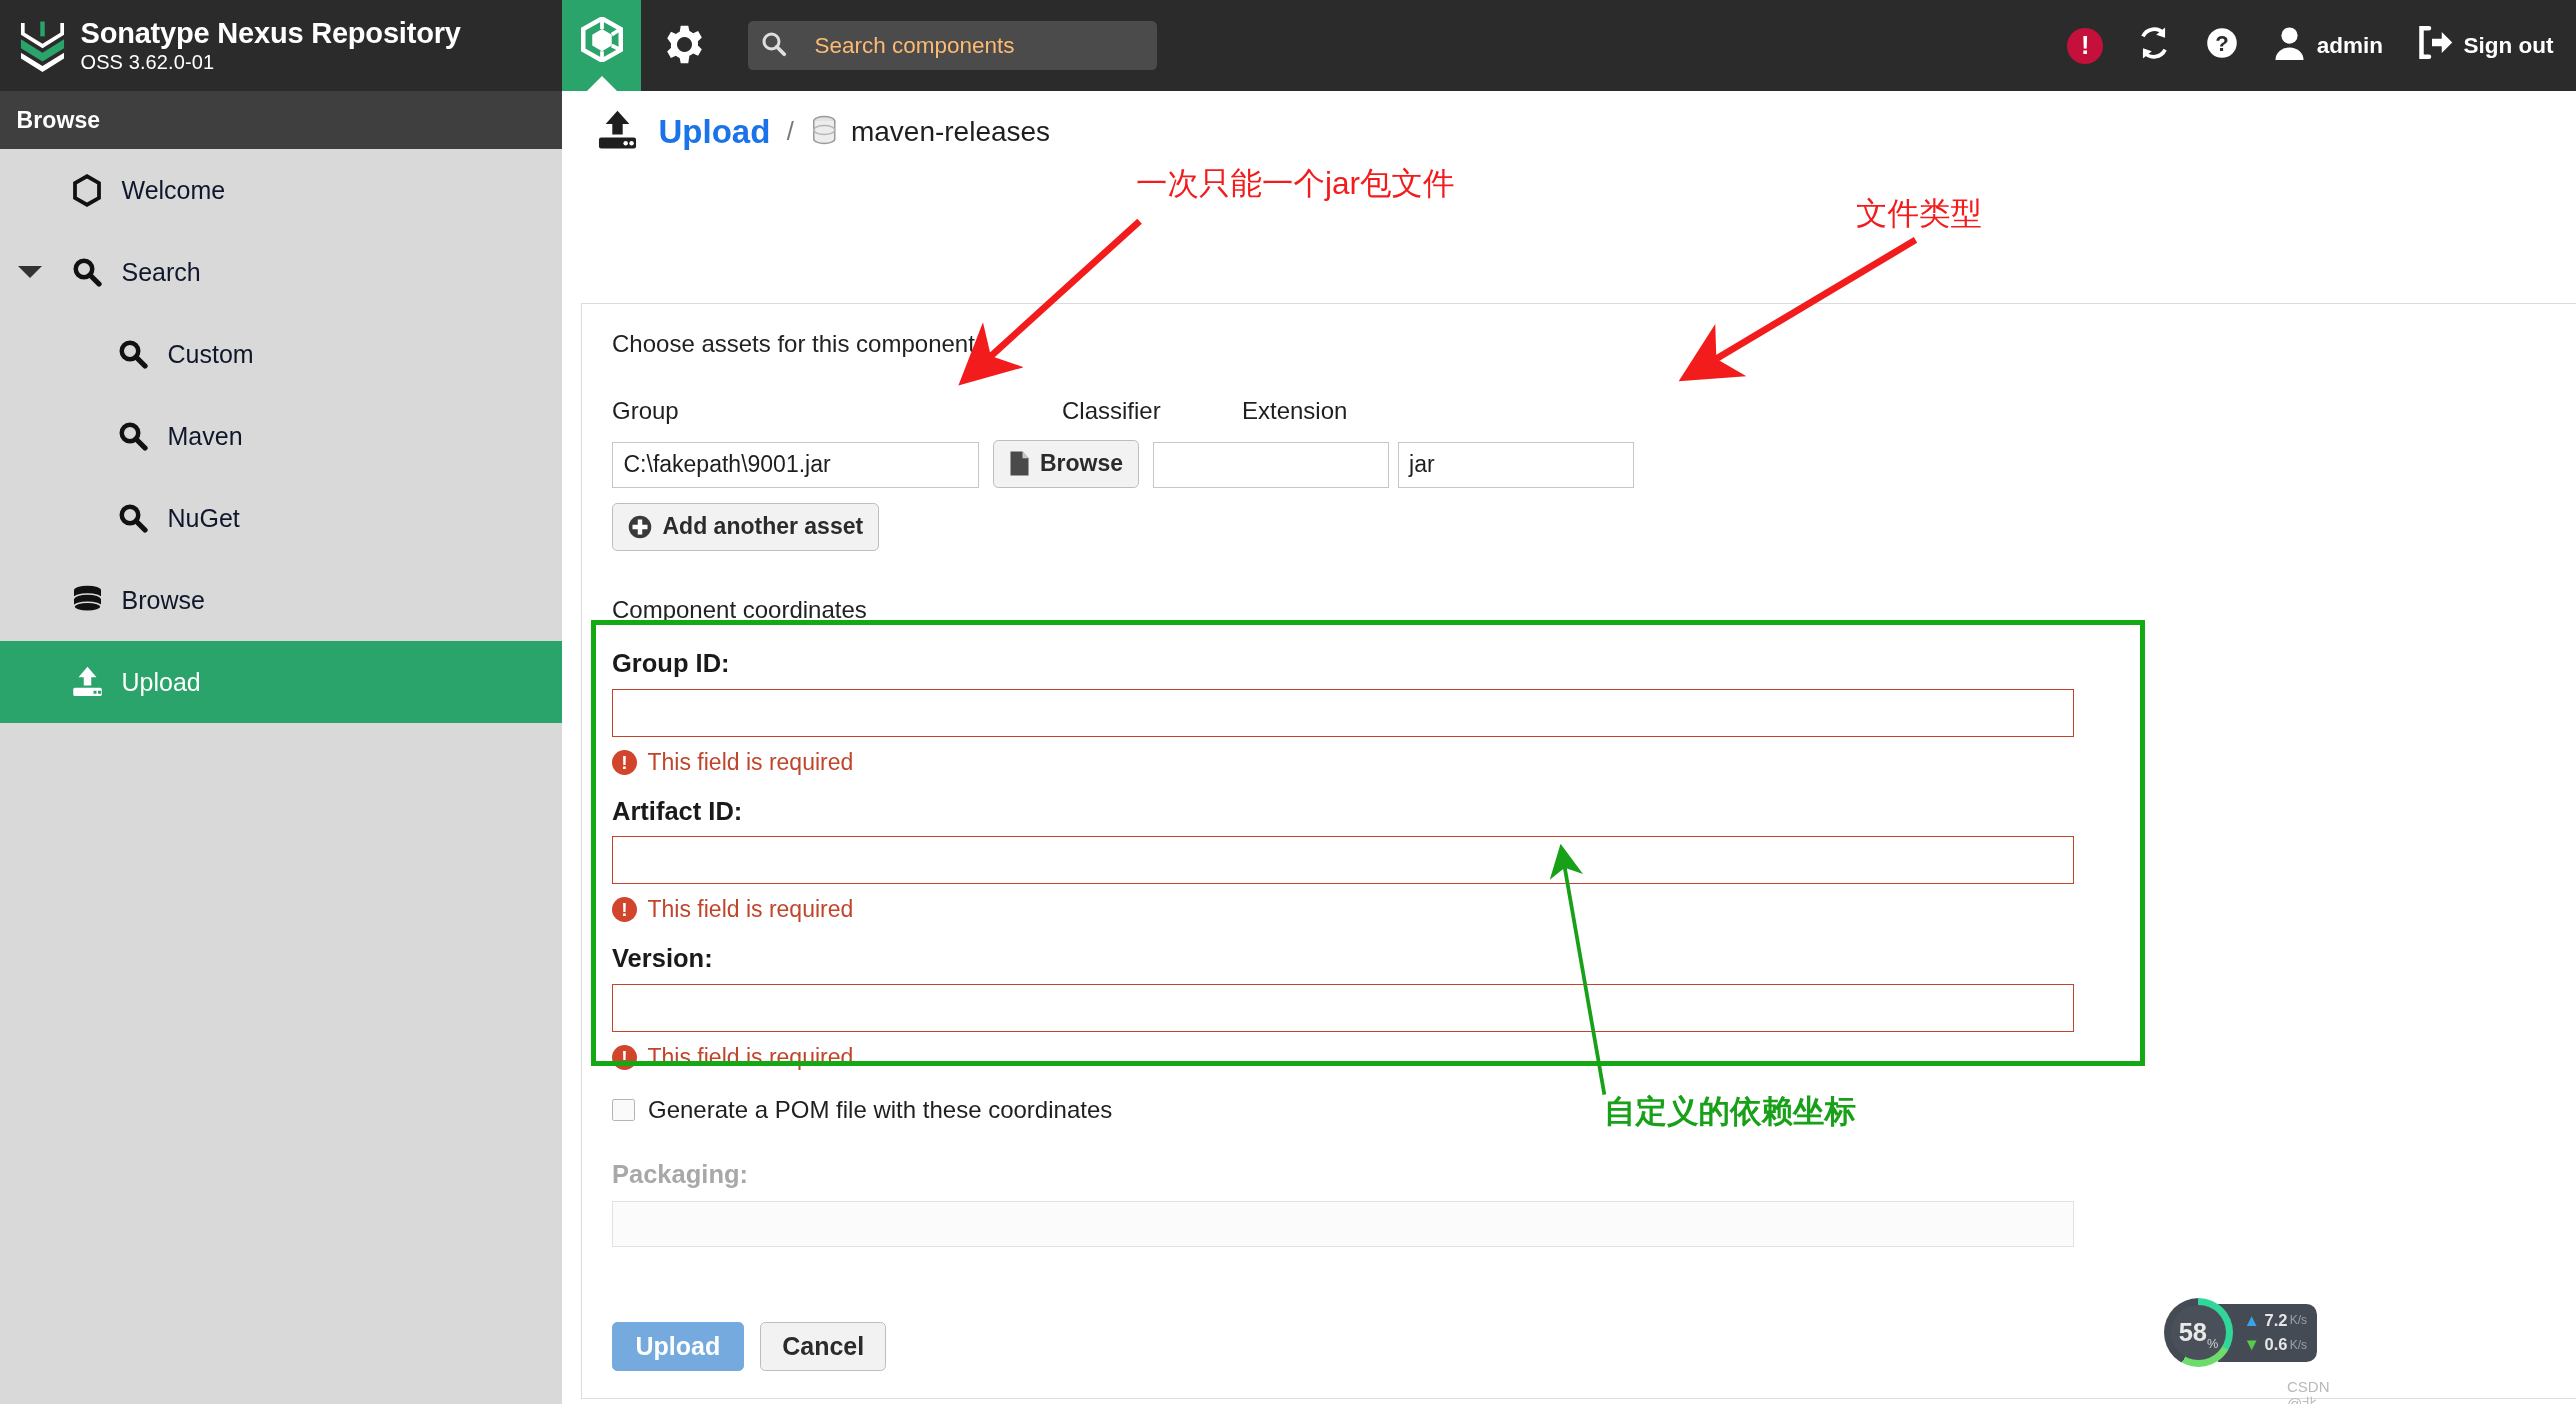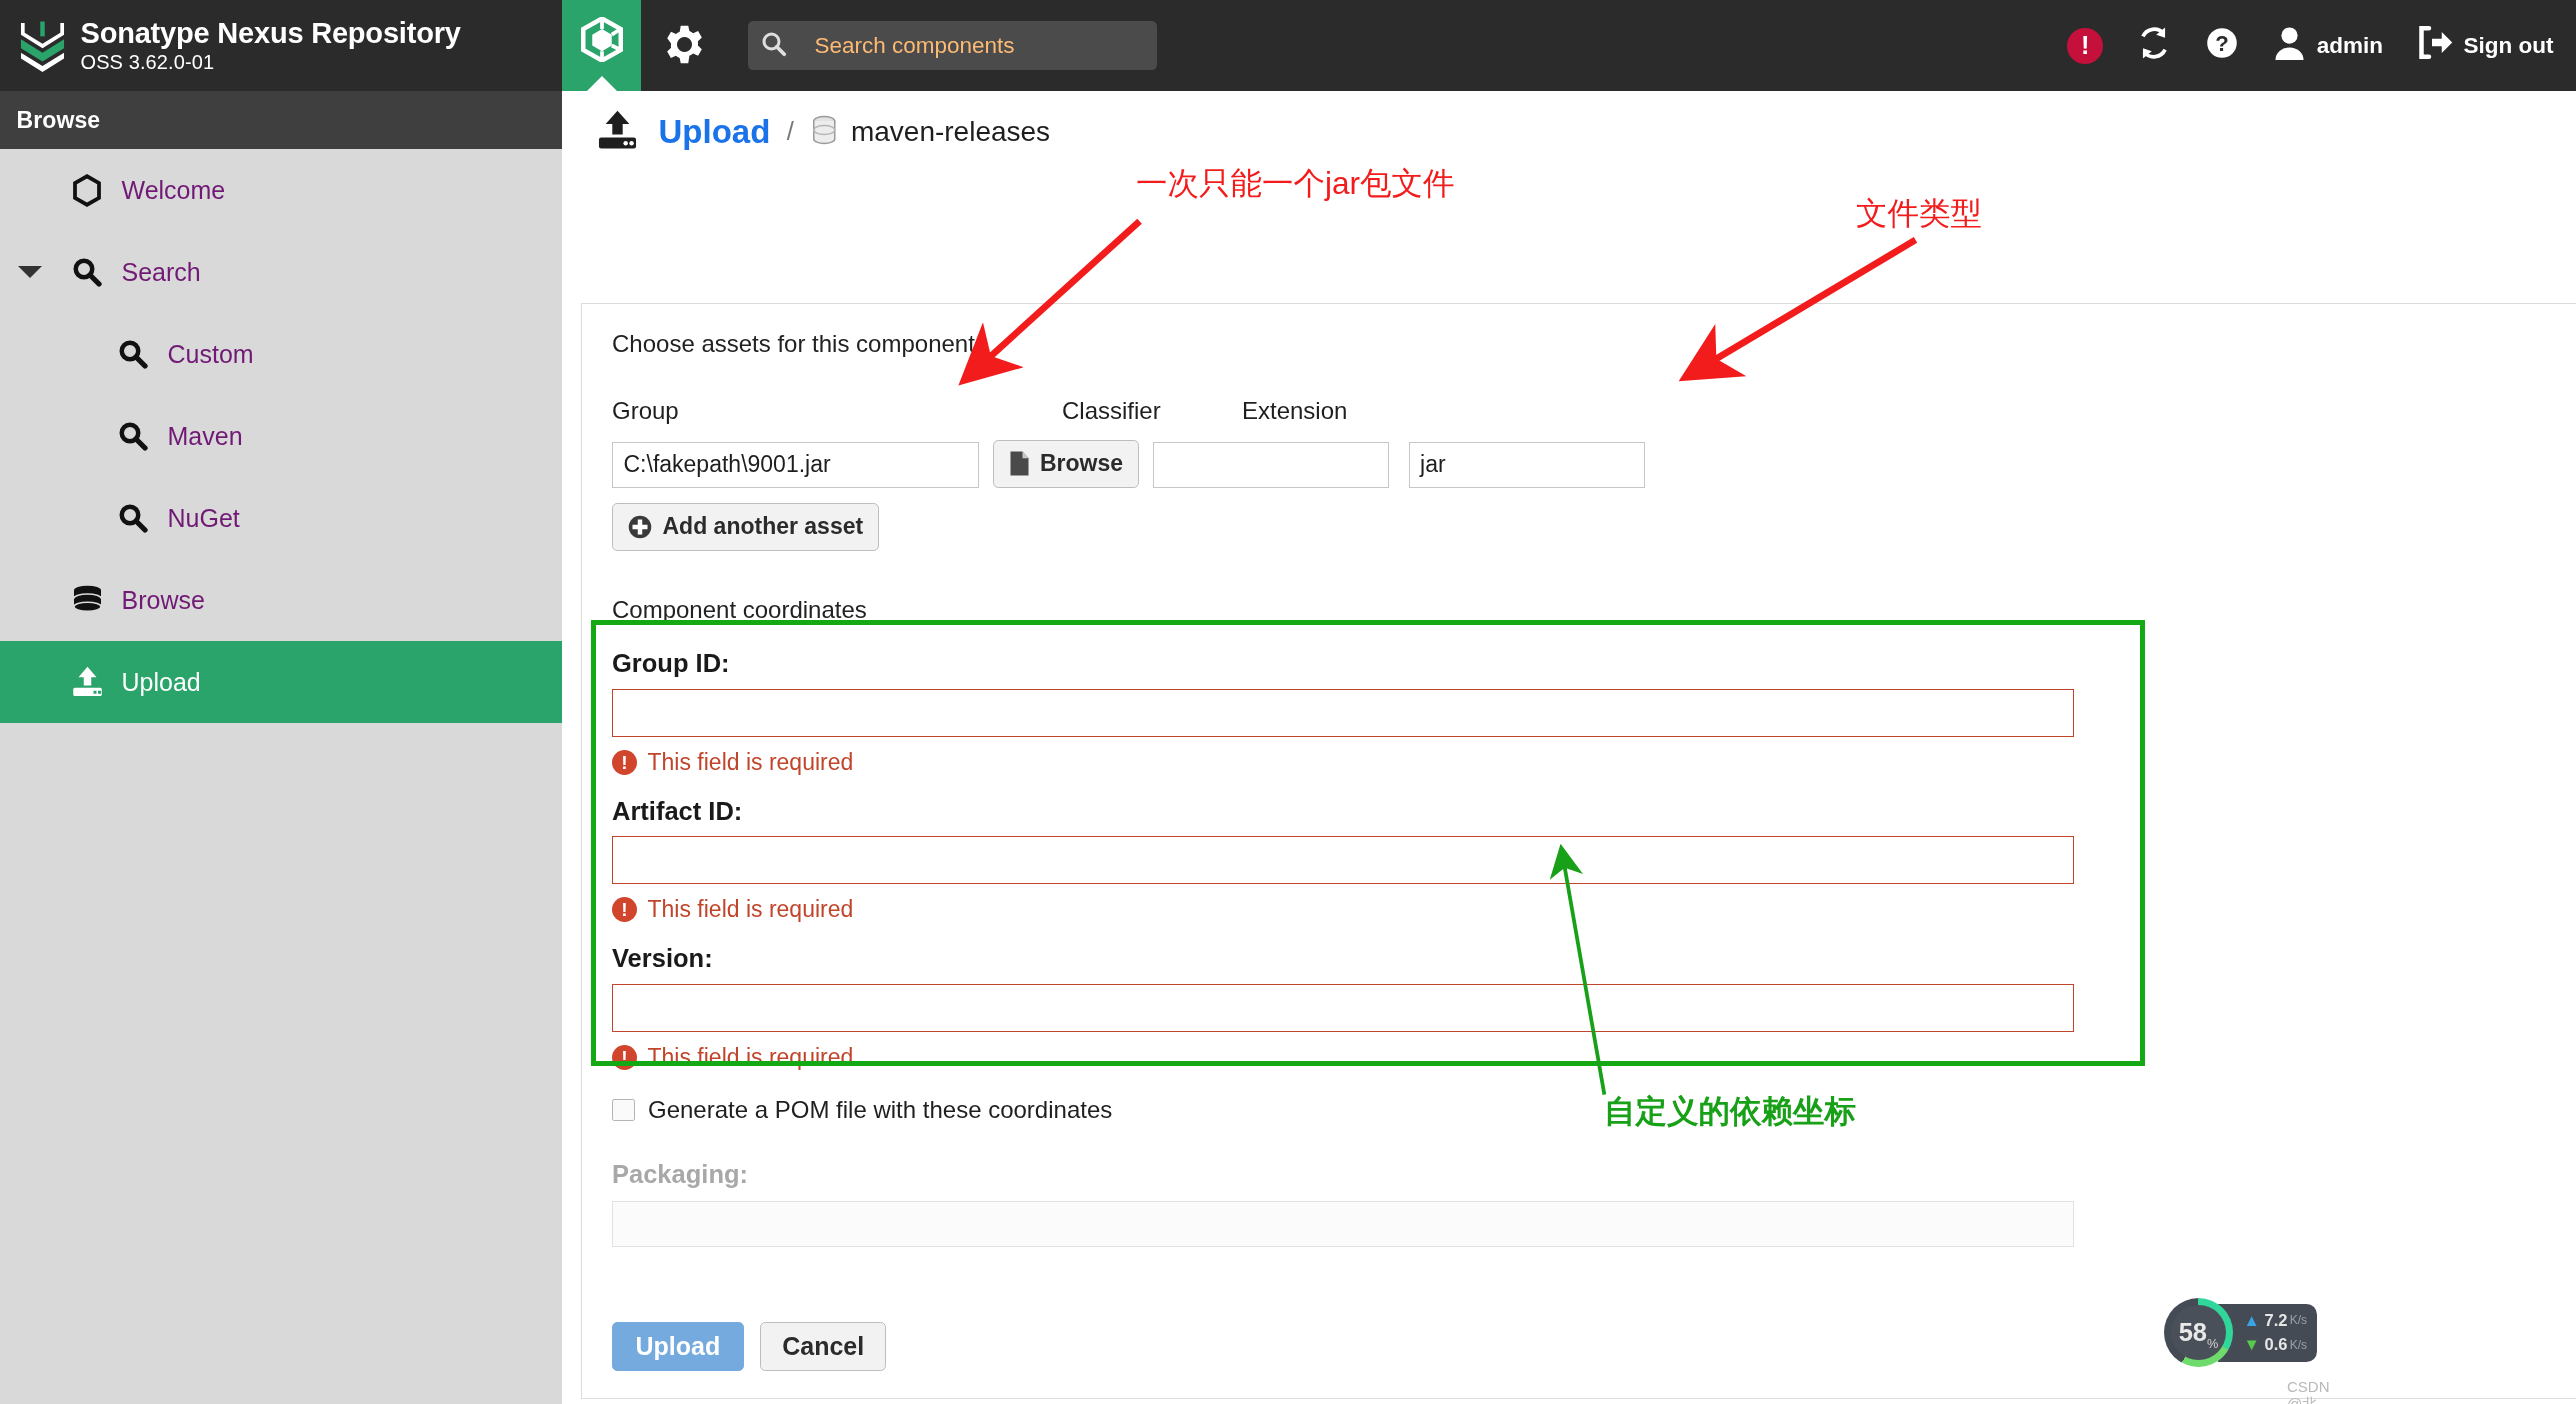--- a/index.html
+++ b/index.html
@@ -48,21 +48,21 @@
     display: flex; align-items: center; justify-content: center;
     color: #fff; font-weight: bold; font-size: 25.5px; line-height: 1;
   }
 
   
   .sidebar { position: absolute; left: 0; top: 91px; width: 562px; height: 1313px; background: #d9d9d9; }
   .sb-header {
     height: 58px; background: #3f3f3f; color: #ffffff; font-size: 23px; font-weight: bold;
     display: flex; align-items: center; padding-left: 16.5px; letter-spacing: 0.1px;
   }
-  .sb-item { height: 82px; display: flex; align-items: center; color: #701a75; font-size: 25px; }
+  .sb-item { height: 82px; display: flex; align-items: center; color: #0f172a; font-size: 25px; }
   .sb-item .ico { width: 42px; display: flex; align-items: center; justify-content: center; }
   .sb-item.lvl1 { padding-left: 66px; }
   .sb-item.lvl1 .txt { margin-left: 13.5px; }
   .sb-item.lvl2 { padding-left: 112px; }
   .sb-item.lvl2 .txt { margin-left: 13.5px; }
   .sb-item.active { background: #2aa46a; color: #ffffff; height: 82px; }
   .caret {
     position: absolute; left: 18px; width: 0; height: 0;
     border-left: 12.7px solid transparent; border-right: 12.7px solid transparent; border-top: 12.7px solid #333;
   }
@@ -375,21 +375,21 @@
           <button class="btn" style="margin-left:13.5px">
             <span class="bico">
               <svg width="21" height="27" viewBox="0 0 28 36">
                 <path d="M2 2 L18 2 L26 11 L26 34 L2 34 Z" fill="#4a4a4a"></path>
                 <path d="M18 2 L18 11 L26 11 Z" fill="#c9c9c9"></path>
               </svg>
             </span>
             <span>Browse</span>
           </button>
           <div class="inp" style="width:236px; margin-left:13.5px"></div>
-          <div class="inp" style="width:236px; margin-left:20px">jar</div>
+          <div class="inp" style="width:236px; margin-left:9px">jar</div>
         </div>
 
         <div style="margin-top:15px">
           <button class="btn">
             <span class="bico">
               <svg width="24" height="24" viewBox="0 0 32 32">
                 <circle cx="16" cy="16" r="15" fill="#3a3a3a"></circle>
                 <rect x="13" y="6" width="6" height="20" fill="#ffffff"></rect>
                 <rect x="6" y="13" width="20" height="6" fill="#ffffff"></rect>
               </svg>

